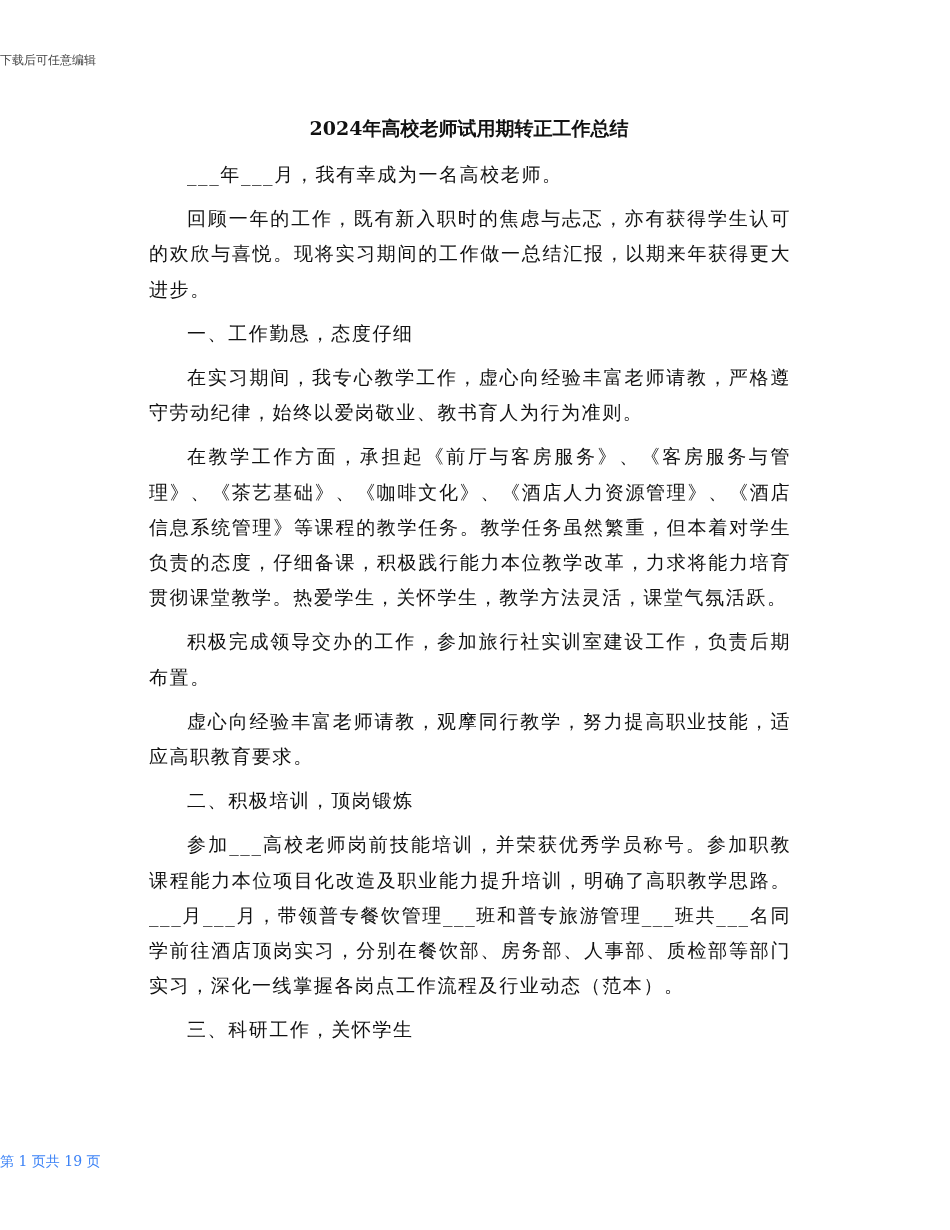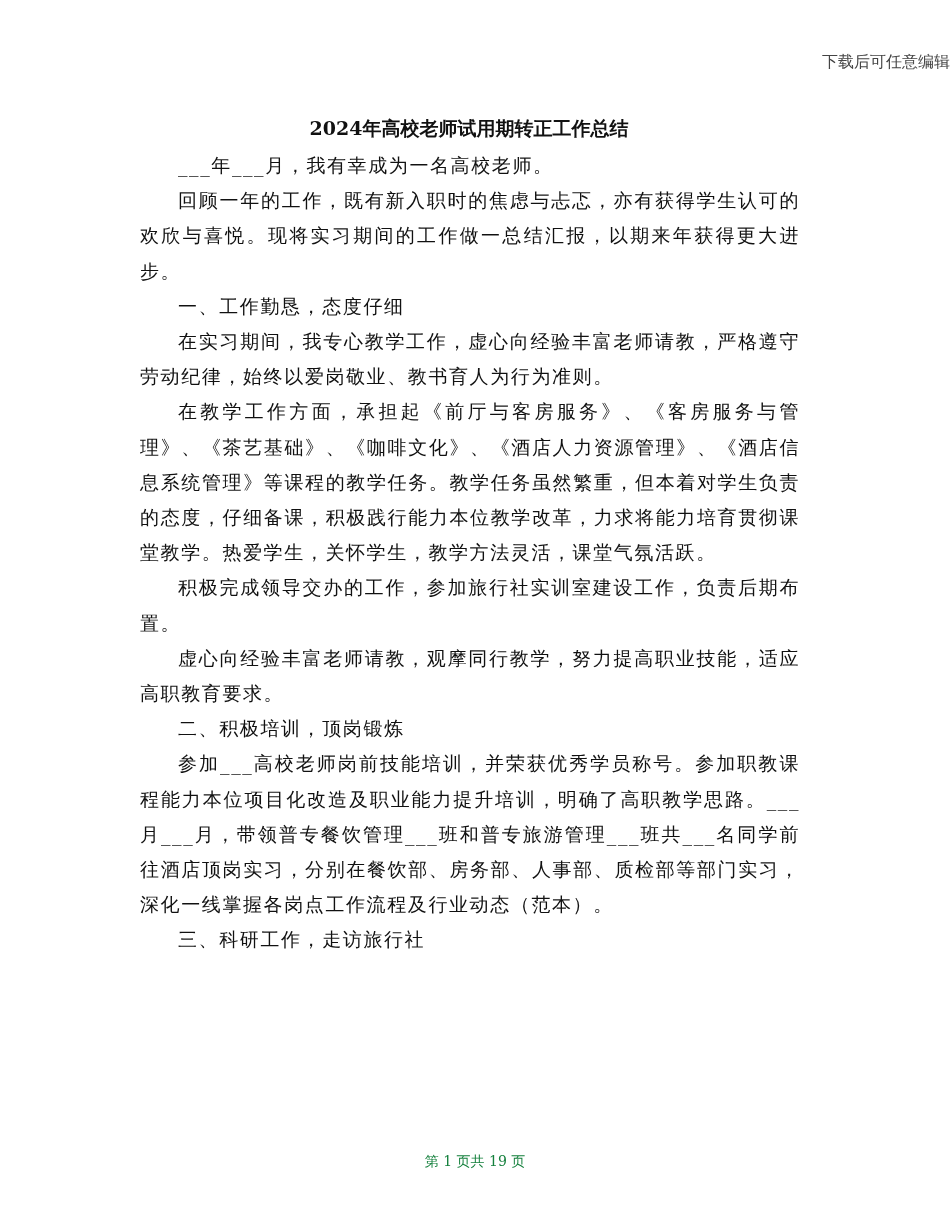--- a/index.html
+++ b/index.html
@@ -1,42 +1,42 @@
 <!DOCTYPE html>
 <html><head>
 <meta charset="utf-8">
 <style>
   html, body { margin: 0; padding: 0; background: #ffffff; }
   body { width: 950px; height: 1230px; position: relative; overflow: hidden;
          font-family: "DejaVu Serif", "Liberation Serif", serif; color: #111; }
-  .header-note { position: absolute; top: 52px; left: 0; width: 950px; text-align: right;
-                 font-size: 16px; color: #444; }
+  .header-note { position: absolute; top: 52px; left: 0; width: 950px; text-align: left;
+                 font-size: 12px; color: #444; }
   .page-title { position: absolute; top: 116px; left: 0; width: 938px; text-align: center;
                 font-size: 19px; font-weight: bold; color: #111; }
   .content { position: absolute; top: 148px; left: 140px; width: 660px;
              font-size: 19px; line-height: 35.2px; letter-spacing: 1.6px; }
-  .content p { margin: 0; text-align: justify; text-justify: inter-character; }
+  .content p { margin: 9px; text-align: justify; text-justify: inter-character; }
   .indent { text-indent: 2em; }
   .heading { font-weight: normal; text-indent: 2em; }
-  .footer { position: absolute; top: 1153px; left: 0; width: 950px; text-align: center;
-            font-size: 14px; color: #15803d; }
+  .footer { position: absolute; top: 1153px; left: 0; width: 950px; 
+            font-size: 14px; color: #3b82f6; }
 </style>
 </head>
 <body>
 
 <div class="header-note">下载后可任意编辑</div>
 
 <div class="page-title">2024年高校老师试用期转正工作总结</div>
 
 <div class="content">
   <p class="indent">___年___月，我有幸成为一名高校老师。</p>
   <p class="indent">回顾一年的工作，既有新入职时的焦虑与忐忑，亦有获得学生认可的欢欣与喜悦。现将实习期间的工作做一总结汇报，以期来年获得更大进步。</p>
   <p class="heading">一、工作勤恳，态度仔细</p>
   <p class="indent">在实习期间，我专心教学工作，虚心向经验丰富老师请教，严格遵守劳动纪律，始终以爱岗敬业、教书育人为行为准则。</p>
   <p class="indent">在教学工作方面，承担起《前厅与客房服务》、《客房服务与管理》、《茶艺基础》、《咖啡文化》、《酒店人力资源管理》、《酒店信息系统管理》等课程的教学任务。教学任务虽然繁重，但本着对学生负责的态度，仔细备课，积极践行能力本位教学改革，力求将能力培育贯彻课堂教学。热爱学生，关怀学生，教学方法灵活，课堂气氛活跃。</p>
   <p class="indent">积极完成领导交办的工作，参加旅行社实训室建设工作，负责后期布置。</p>
   <p class="indent">虚心向经验丰富老师请教，观摩同行教学，努力提高职业技能，适应高职教育要求。</p>
   <p class="heading">二、积极培训，顶岗锻炼</p>
   <p class="indent">参加___高校老师岗前技能培训，并荣获优秀学员称号。参加职教课程能力本位项目化改造及职业能力提升培训，明确了高职教学思路。___月___月，带领普专餐饮管理___班和普专旅游管理___班共___名同学前往酒店顶岗实习，分别在餐饮部、房务部、人事部、质检部等部门实习，深化一线掌握各岗点工作流程及行业动态（范本）。</p>
-  <p class="heading">三、科研工作，走访旅行社</p>
+  <p class="heading">三、科研工作，关怀学生</p>
 </div>
 
 <div class="footer">第 1 页共 19 页</div>
 
 </body></html>

